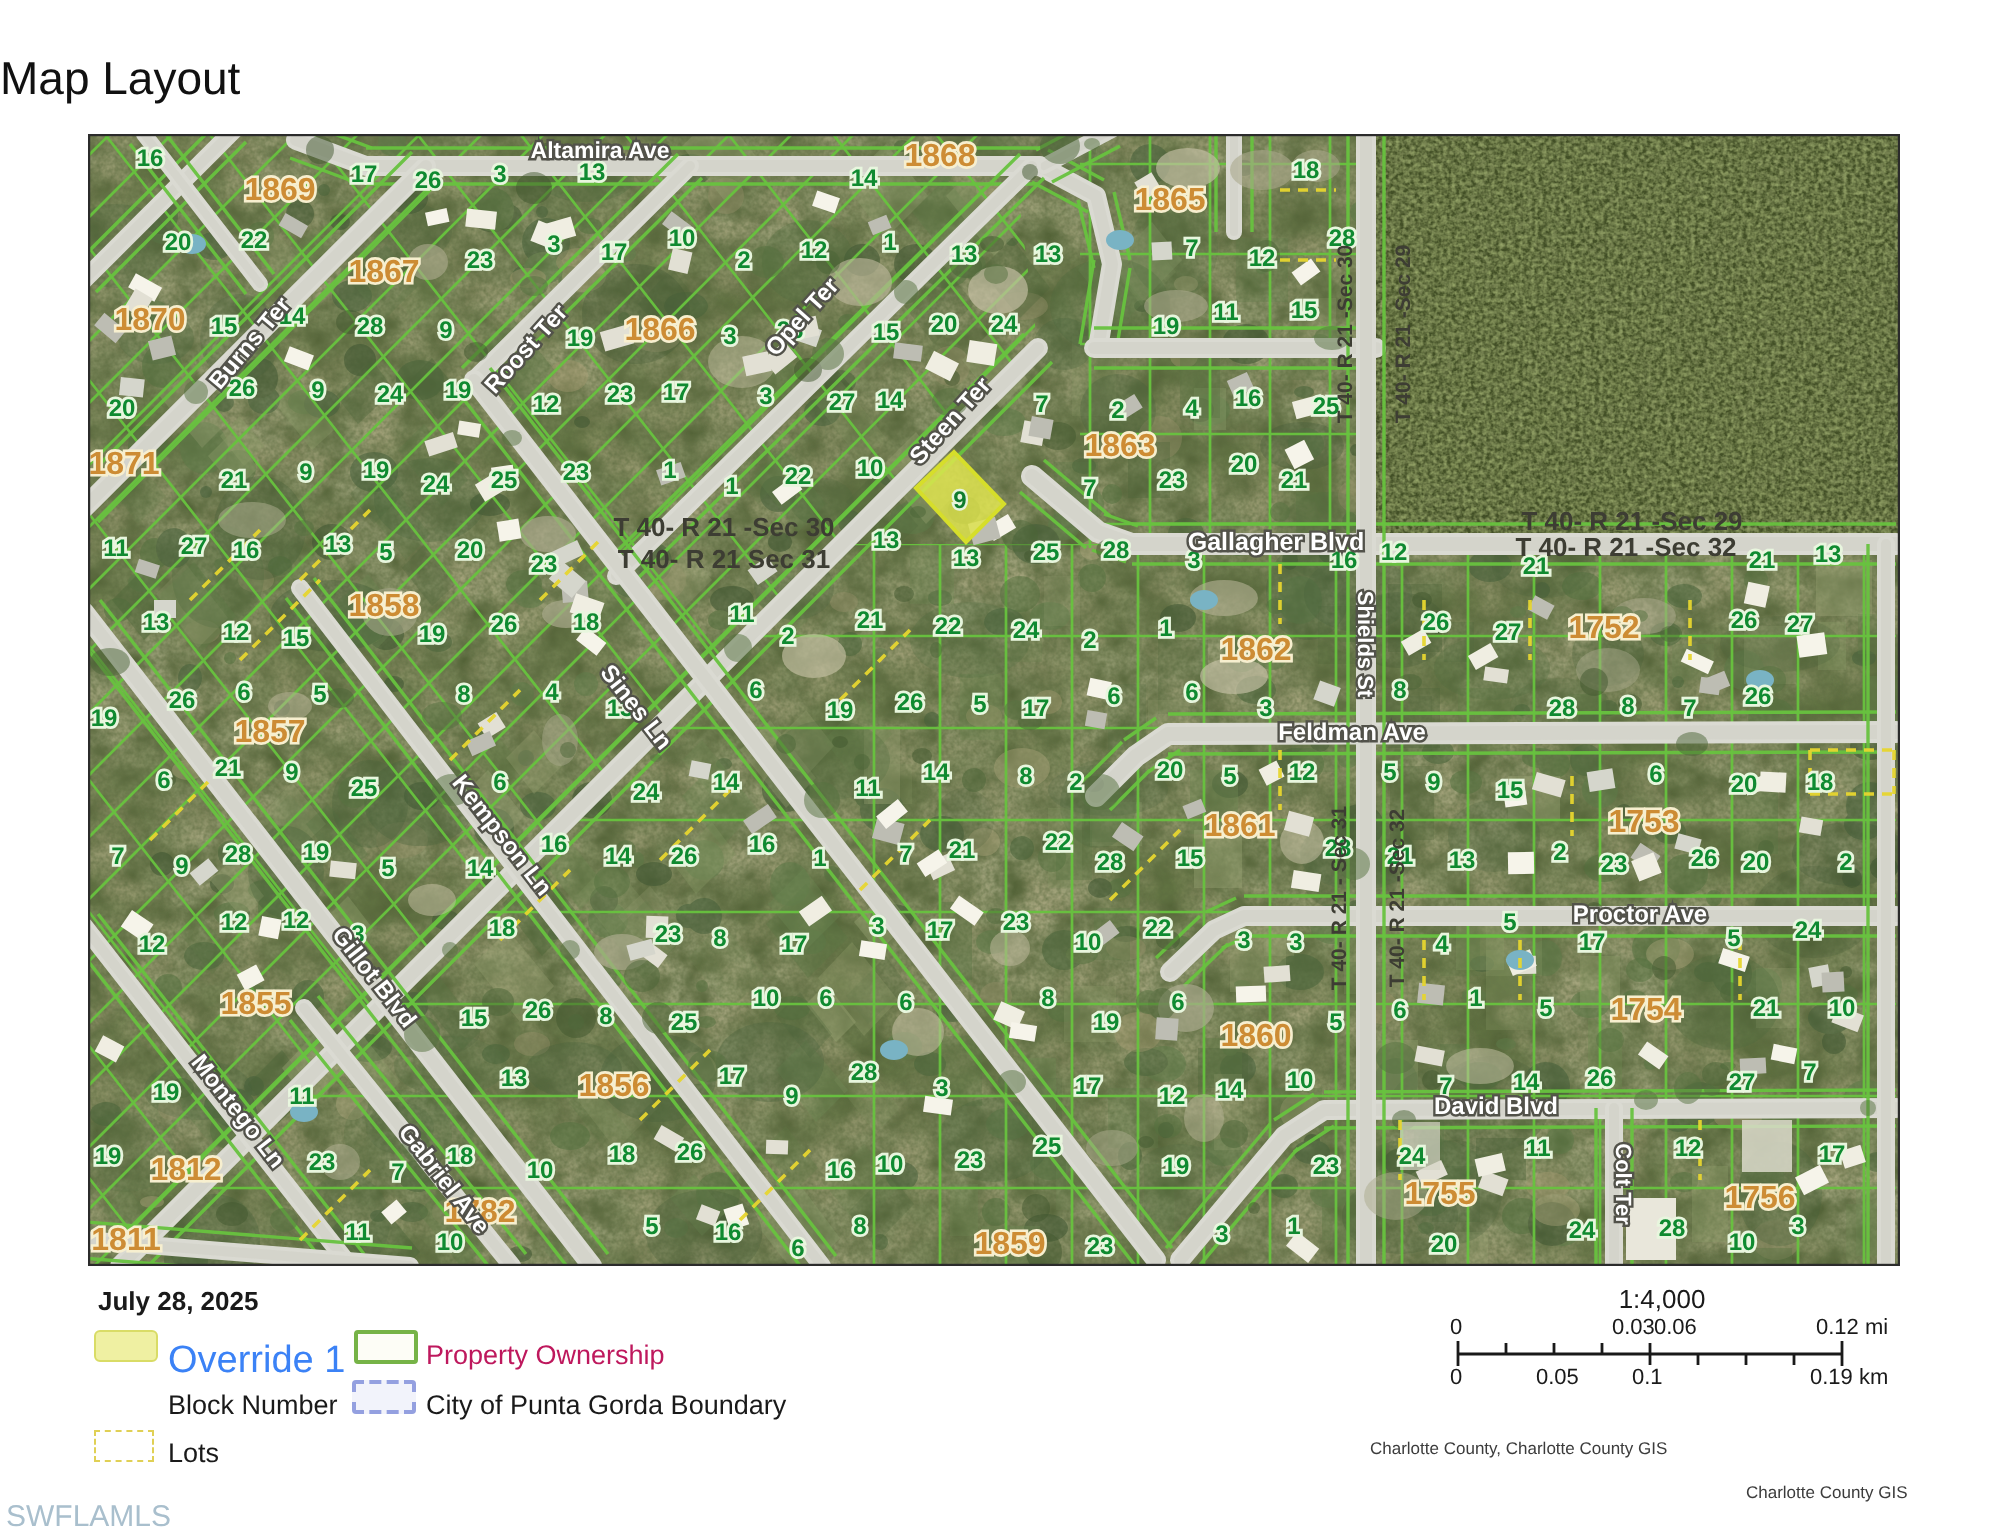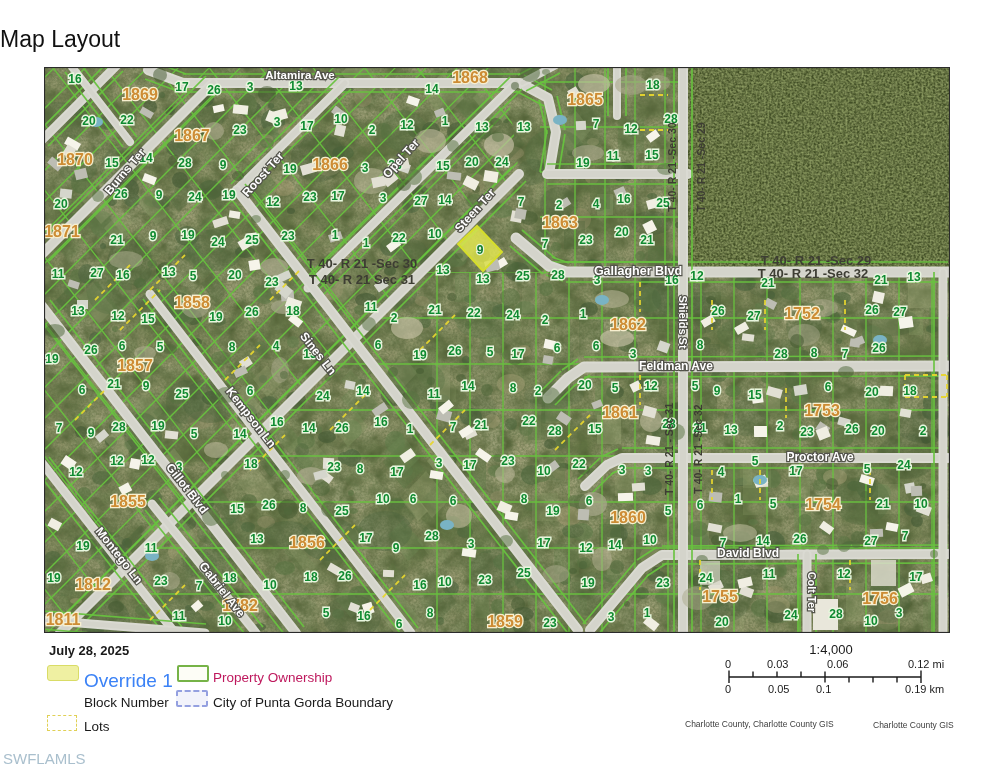--- a/index.html
+++ b/index.html
@@ -1669,21 +1669,21 @@
 
 <div class="abs" style="left:47px;top:715px;width:28px;height:14px;border:1.8px dashed #e0d055;"></div>
 
 <div class="abs" style="left:84px;top:719px;font-size:13.5px;color:#1a1a1a;">Lots</div>
 
 <div class="abs" style="left:3px;top:750px;font-size:15px;color:#a9bfcd;text-align:right;">SWFLAMLS</div>
 
 <div class="abs" style="left:731px;top:642px;width:200px;text-align:center;font-size:13px;color:#1a1a1a;">1:4,000</div>
 
 <div class="abs" style="left:725px;top:658px;font-size:11px;color:#1a1a1a;">0</div>
-<div class="abs" style="left:727px;top:658px;font-size:11px;color:#1a1a1a;padding-left:40px;">0.03</div>
+<div class="abs" style="left:766px;top:658px;font-size:11px;color:#1a1a1a;padding-left:40px;">0.03</div>
 <div class="abs" style="left:814px;top:658px;font-size:11px;color:#1a1a1a;padding-left:13px;">0.06</div>
 <div class="abs" style="left:908px;top:658px;font-size:11px;color:#1a1a1a;">0.12 mi</div>
 
 <svg class="abs" style="left:725px;top:670px;" width="225" height="14">
 <g stroke="#1a1a1a" stroke-width="1.4">
 <line x1="4" y1="7" x2="196" y2="7"></line>
 <line x1="4" y1="0.5" x2="4" y2="13"></line>
 <line x1="196" y1="0.5" x2="196" y2="13"></line>
 <line x1="28" y1="7" x2="28" y2="1.5"></line>
 <line x1="52" y1="7" x2="52" y2="1.5"></line>
@@ -1696,13 +1696,13 @@
 </g>
 </svg>
 
 <div class="abs" style="left:725px;top:683px;font-size:11px;color:#1a1a1a;">0</div>
 <div class="abs" style="left:768px;top:683px;font-size:11px;color:#1a1a1a;">0.05</div>
 <div class="abs" style="left:816px;top:683px;font-size:11px;color:#1a1a1a;">0.1</div>
 <div class="abs" style="left:905px;top:683px;font-size:11px;color:#1a1a1a;">0.19 km</div>
 
 <div class="abs" style="left:685px;top:719px;font-size:8.5px;color:#3c3c3c;">Charlotte County, Charlotte County GIS</div>
 
-<div class="abs" style="left:873px;top:720px;font-size:8.5px;color:#3c3c3c;text-align:right;">Charlotte County GIS</div>
+<div class="abs" style="left:873px;top:741px;font-size:8.5px;color:#3c3c3c;text-align:right;">Charlotte County GIS</div>
 
 </body></html>

